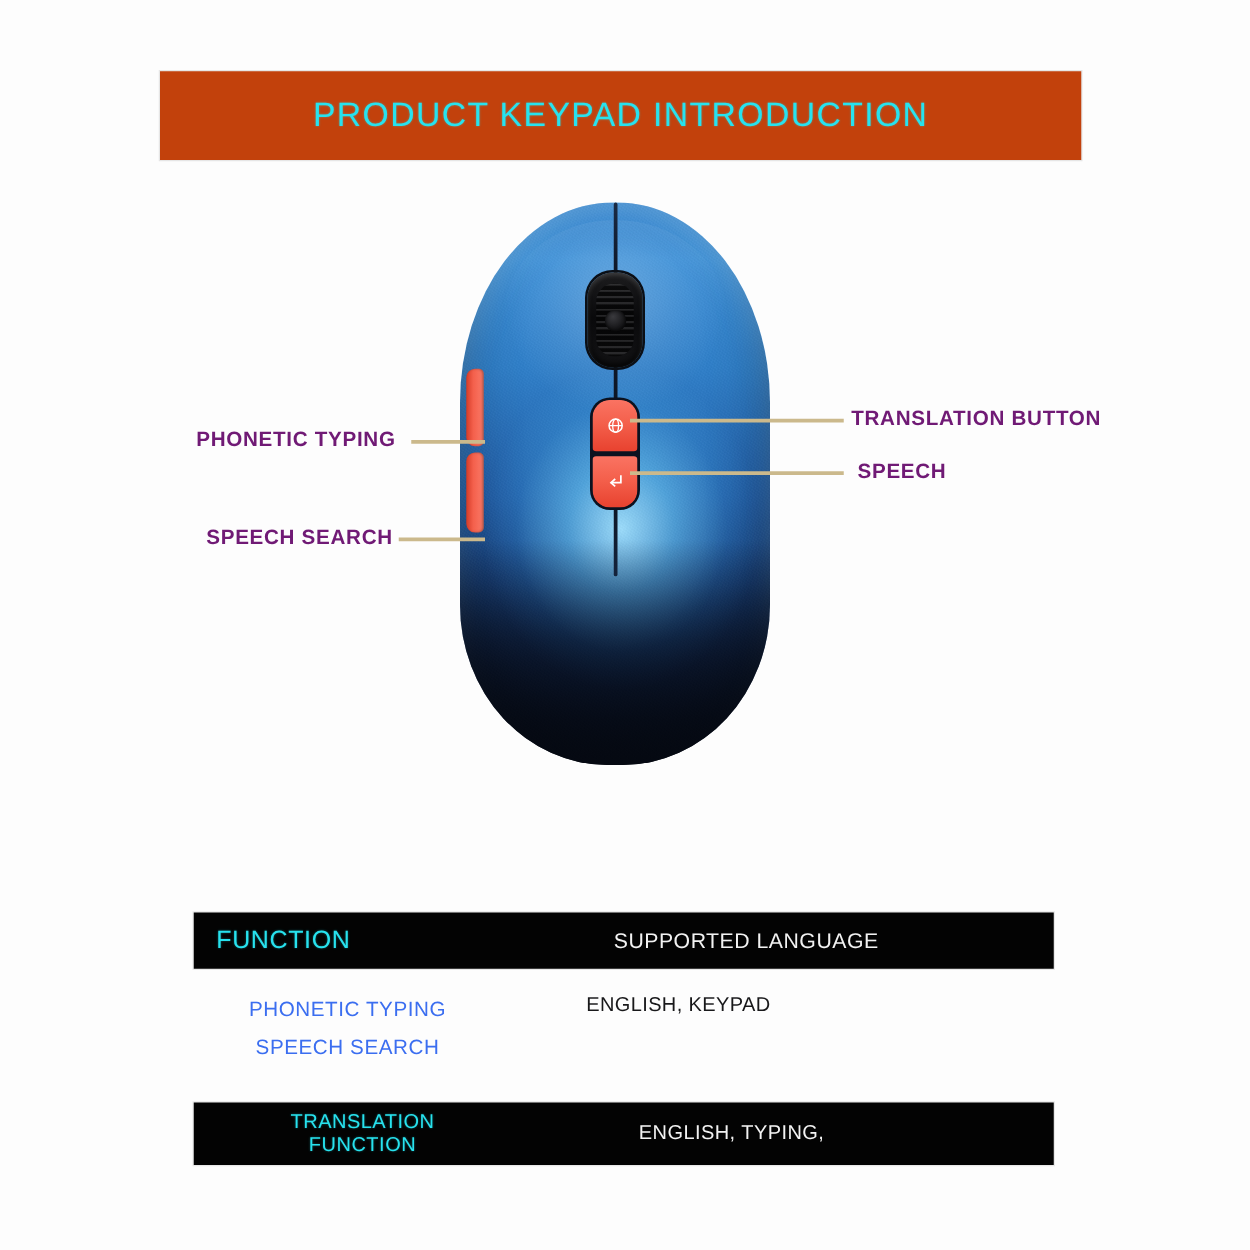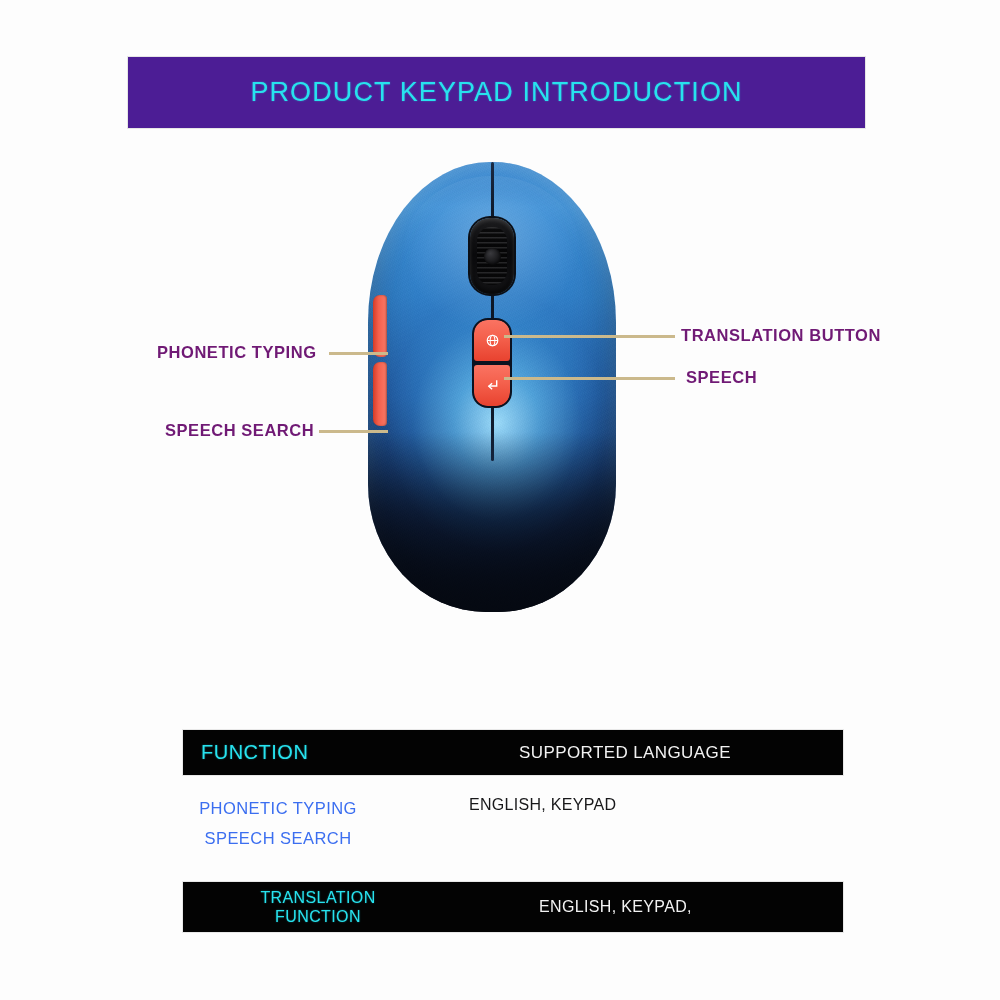--- a/index.html
+++ b/index.html
@@ -16,21 +16,21 @@
     background: #fdfdfd;
   }
 
   
   .banner {
     position: absolute;
     left: 128px;
     top: 57px;
     width: 737px;
     height: 71px;
-    background: #4c1d95;
+    background: #c2410c;
     box-shadow: 0 0 0 1px #e6e6e6;
     display: flex;
     align-items: center;
     justify-content: center;
   }
   .banner-title {
     color: #27e2ee;
     font-size: 27px;
     letter-spacing: 1.1px;
     font-weight: 400;
@@ -265,21 +265,20 @@
   }
   .row {
     position: relative;
     display: flex;
     align-items: center;
     box-sizing: border-box;
   }
   .row.dark {
     background: #030303;
     box-shadow: 0 0 0 1px #e8e8e8;
-    margin-left: 28px;
   }
   .row.light {
     background: transparent;
   }
   .row-header { height: 45px; }
   .row-body   { height: 100px; align-items: flex-start; padding-top: 6px; }
   .row-last   { height: 50px; margin-top: 7px; }
 
   .col-function {
     width: 246px;
@@ -424,17 +423,17 @@
   </div>
 
   <div class="row dark row-last">
     <div class="col-function">
       <div class="fn-cell-dark">
         <span class="fn-line">TRANSLATION</span>
         <span class="fn-line">FUNCTION</span>
       </div>
     </div>
     <div class="col-language">
-      <span class="lang-cell-dark">ENGLISH, KEYPAD,</span>
+      <span class="lang-cell-dark">ENGLISH, TYPING,</span>
     </div>
   </div>
 
 </div>
 
 </body></html>

